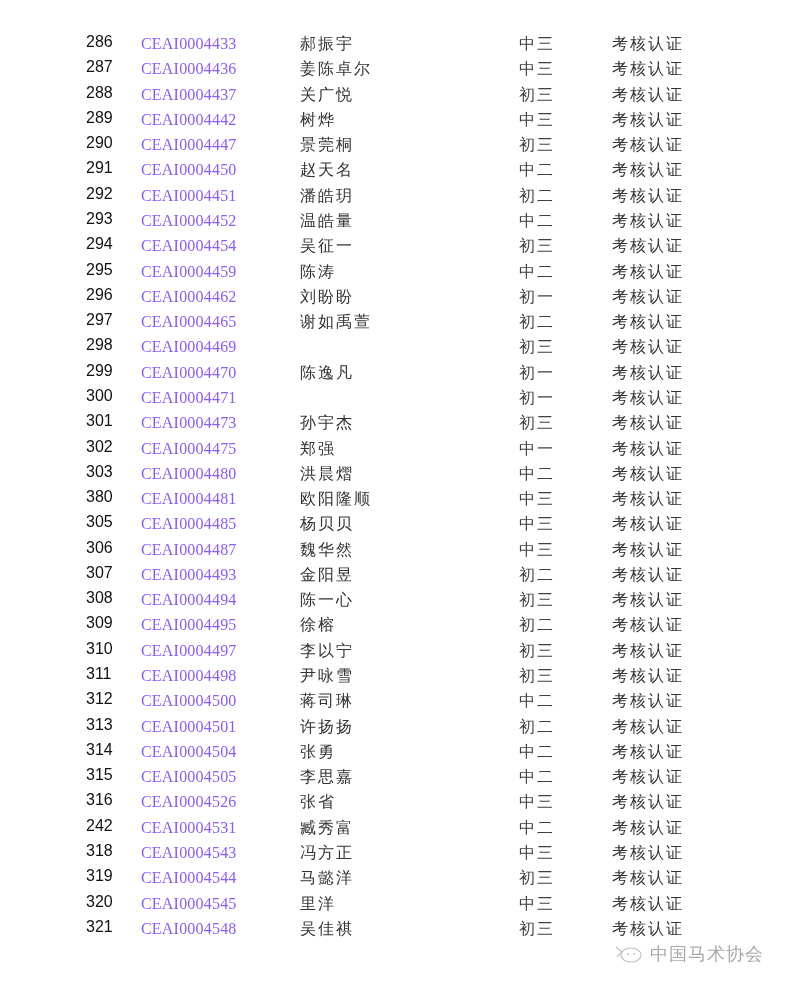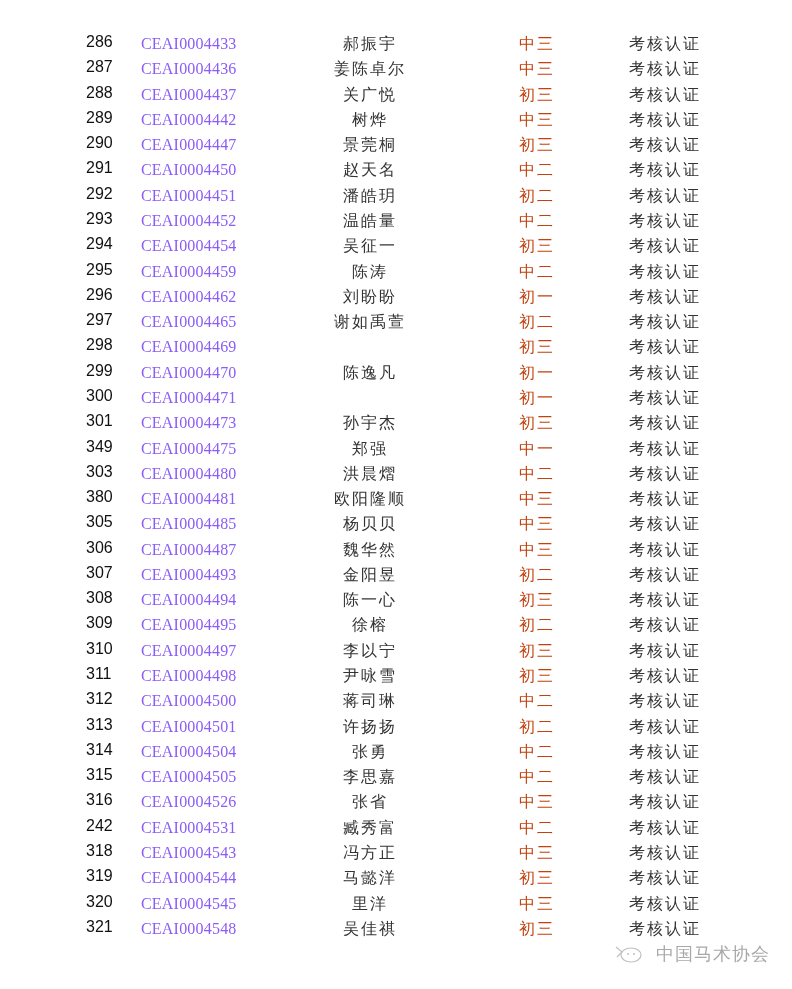--- a/index.html
+++ b/index.html
@@ -2,24 +2,24 @@
 <html><head>
   <meta charset="utf-8">
   <style>
     html, body { margin: 0; padding: 0; background: #ffffff; }
     body { width: 792px; height: 989px; position: relative; overflow: hidden; }
     .table { position: absolute; left: 0; top: 31px; width: 792px; }
     .row { position: relative; height: 25.29px; width: 792px; }
     .cell { position: absolute; top: 0; height: 25.29px; line-height: 25px; color: #222; white-space: nowrap; }
     .c-no { left: 86px; width: 40px; font-family: "Liberation Sans", "DejaVu Sans", sans-serif; font-size: 16px; color: #111; top: -2px; }
     .c-id { left: 141px; width: 120px; font-family: "Liberation Serif", "DejaVu Serif", serif; font-size: 16px; letter-spacing: 0.2px; color: #8b5cf6; }
-    .c-name { left: 300px; width: 140px; text-align: center; font-family: "DejaVu Sans", sans-serif; font-size: 16px; letter-spacing: 2px; color: #333; }
-    .c-level { left: 510px; width: 54px; text-align: center; font-family: "DejaVu Sans", sans-serif; font-size: 16px; letter-spacing: 2px; color: #c2410c; }
-    .c-type { left: 629px; width: 80px; font-family: "DejaVu Sans", sans-serif; font-size: 16px; letter-spacing: 2px; color: #333; }
-    .watermark { position: absolute; left: 614px; top: 940px; height: 28px; display: flex; align-items: center; gap: 12px; opacity: 0.85; }
+    .c-name { left: 300px; width: 140px; font-family: "DejaVu Sans", sans-serif; font-size: 16px; letter-spacing: 2px; color: #333; }
+    .c-level { left: 510px; width: 54px; text-align: center; font-family: "DejaVu Sans", sans-serif; font-size: 16px; letter-spacing: 2px; color: #404040; }
+    .c-type { left: 612px; width: 80px; font-family: "DejaVu Sans", sans-serif; font-size: 16px; letter-spacing: 2px; color: #333; }
+    .watermark { position: absolute; left: 614px; top: 940px; height: 28px; display: flex; align-items: center; gap: 6px; opacity: 0.85; }
     .watermark .logo { width: 30px; height: 22px; }
     .watermark .wm-text { font-family: "DejaVu Sans", sans-serif; font-size: 18px; color: #9a9a9a; letter-spacing: 1px; }
   </style>
 </head>
 <body>
 
 <div class="table" id="table">
     <div class="row">
     <span class="cell c-no">286</span>
     <span class="cell c-id">CEAI0004433</span>
@@ -124,21 +124,21 @@
     <span class="cell c-type">考核认证</span>
   </div>
     <div class="row">
     <span class="cell c-no">301</span>
     <span class="cell c-id">CEAI0004473</span>
     <span class="cell c-name">孙宇杰</span>
     <span class="cell c-level">初三</span>
     <span class="cell c-type">考核认证</span>
   </div>
     <div class="row">
-    <span class="cell c-no">349</span>
+    <span class="cell c-no">302</span>
     <span class="cell c-id">CEAI0004475</span>
     <span class="cell c-name">郑强</span>
     <span class="cell c-level">中一</span>
     <span class="cell c-type">考核认证</span>
   </div>
     <div class="row">
     <span class="cell c-no">303</span>
     <span class="cell c-id">CEAI0004480</span>
     <span class="cell c-name">洪晨熠</span>
     <span class="cell c-level">中二</span>

